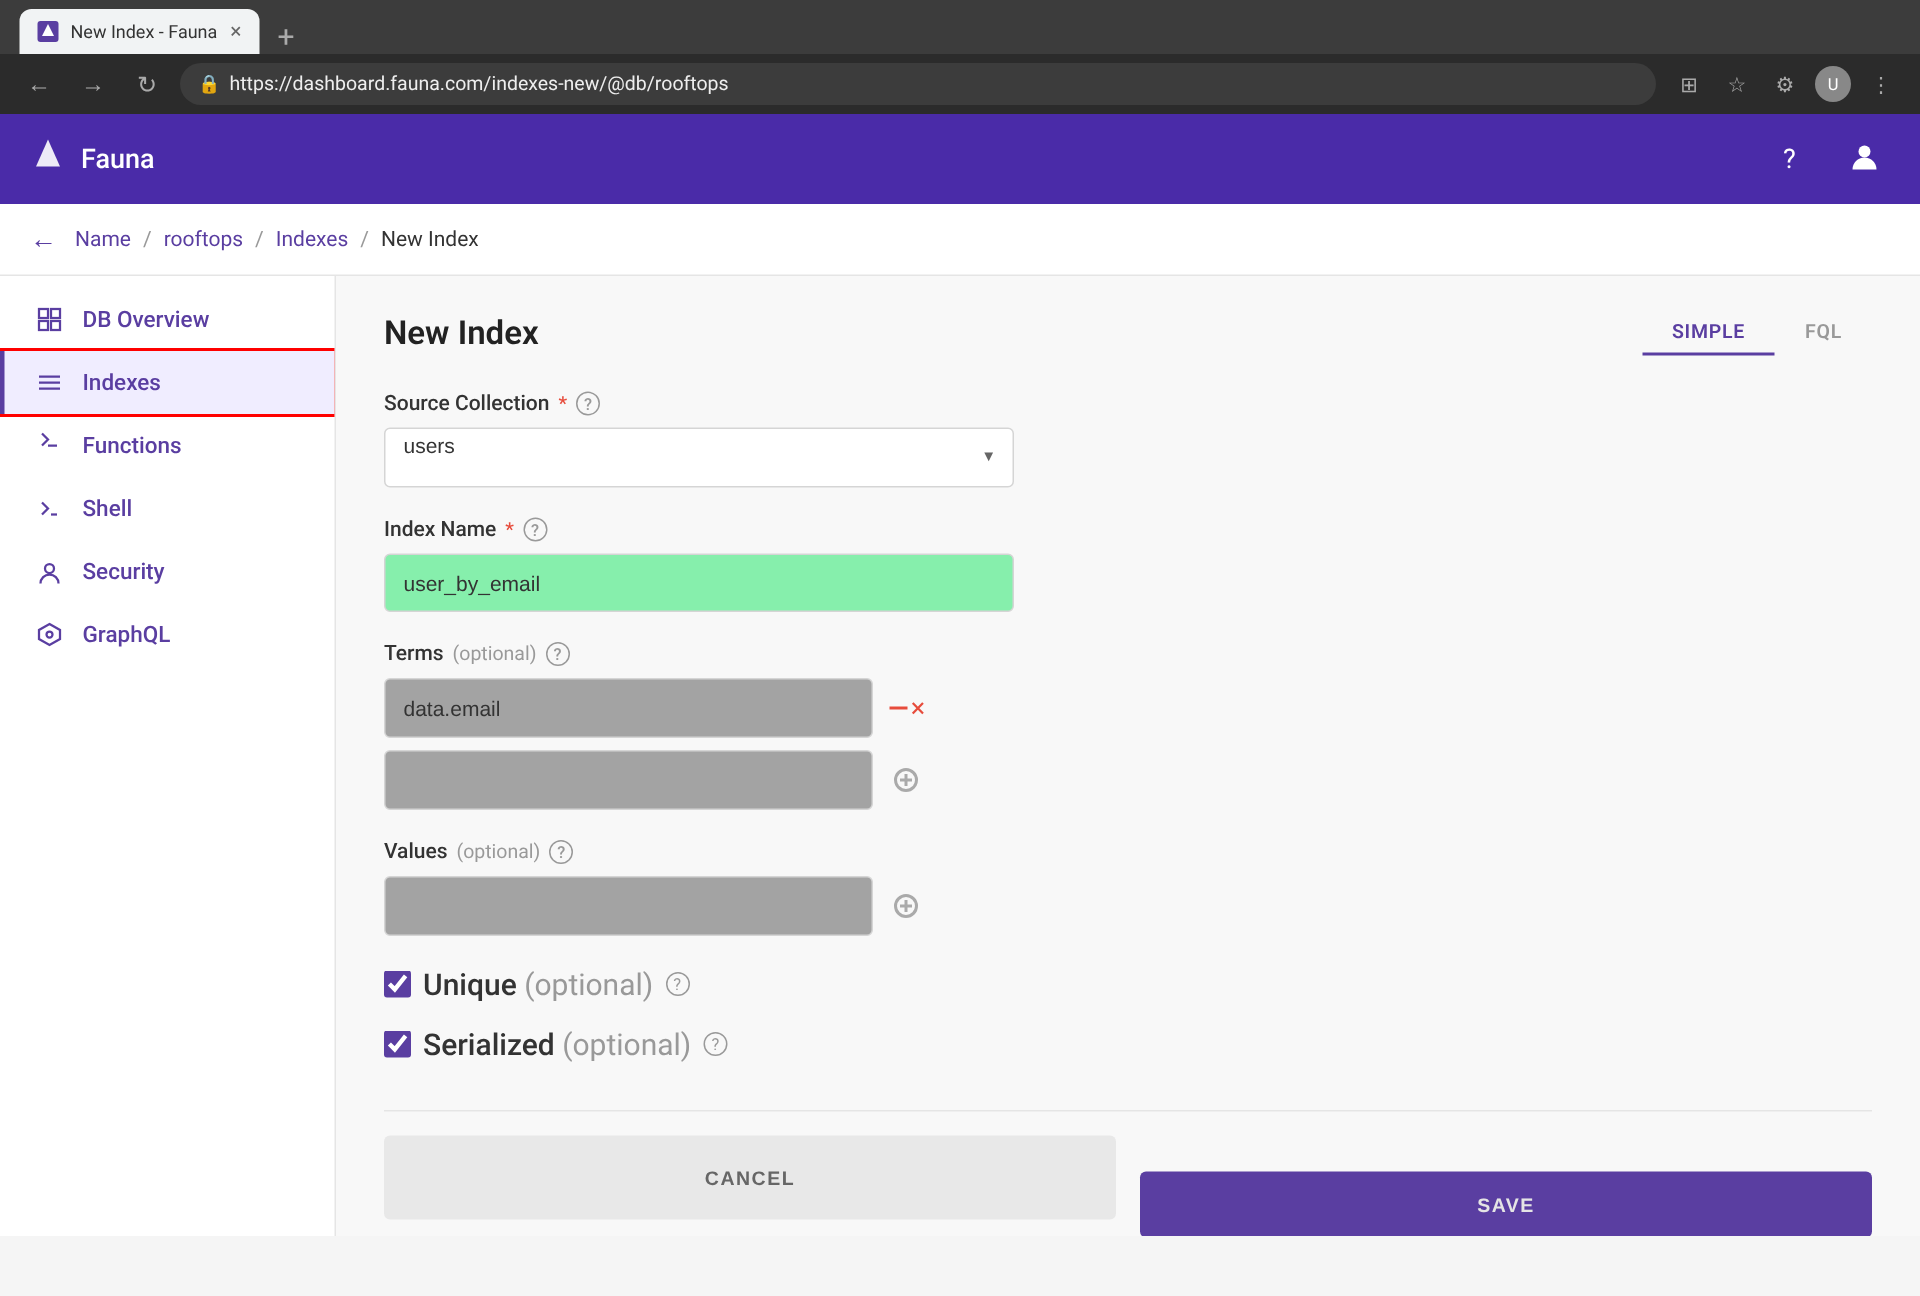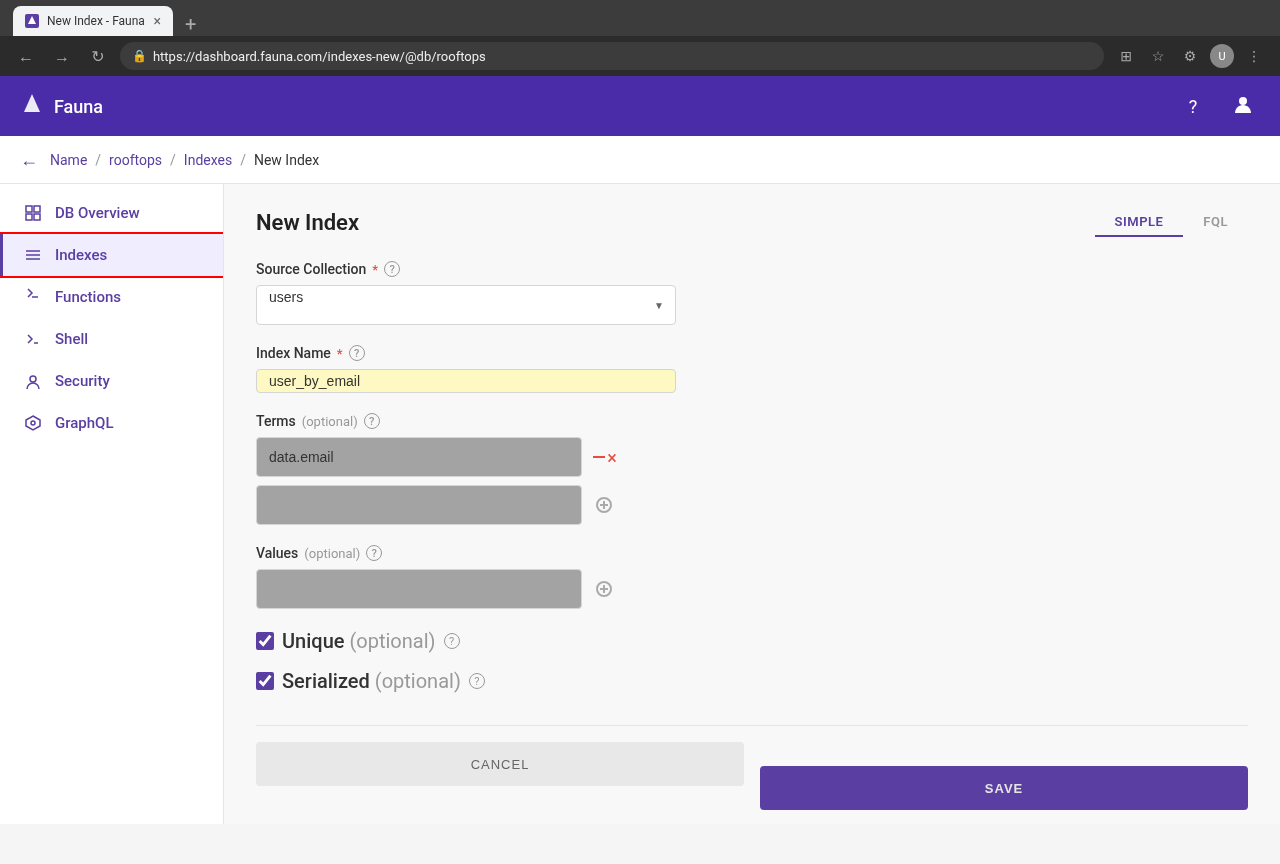--- a/index.html
+++ b/index.html
@@ -286,27 +286,27 @@
       right: 12px;
       top: 50%;
       transform: translateY(-50%);
       color: #666;
       pointer-events: none;
       font-size: 10px;
     }
 
     .form-input {
       width: 420px;
-      height: 24px;
+      height: 39px;
       border: 1px solid #d5d5d5;
       border-radius: 4px;
       padding: 0 12px;
       font-size: 14px;
       color: #333;
-      background: #fef9c3;
+      background: #86efac;
       outline: none;
     }
 
     .terms-row {
       display: flex;
       align-items: center;
       gap: 8px;
       margin-bottom: 8px;
     }
     .terms-input {
@@ -354,26 +354,26 @@
     
     .form-actions {
       display: flex;
       gap: 16px;
       margin-top: 32px;
       padding-top: 16px;
       border-top: 1px solid #e5e5e5;
     }
     .btn-cancel {
       flex: 1;
-      height: 44px;
+      height: 56px;
       background: #e8e8e8;
       border: none;
       border-radius: 4px;
       font-size: 13px;
-      font-weight: 400;
+      font-weight: 700;
       letter-spacing: 1px;
       color: #666;
       cursor: pointer;
       text-transform: uppercase;
     }
     .btn-save {
       flex: 1;
       height: 44px;
       background: #5a3ea1;
       border: none;

